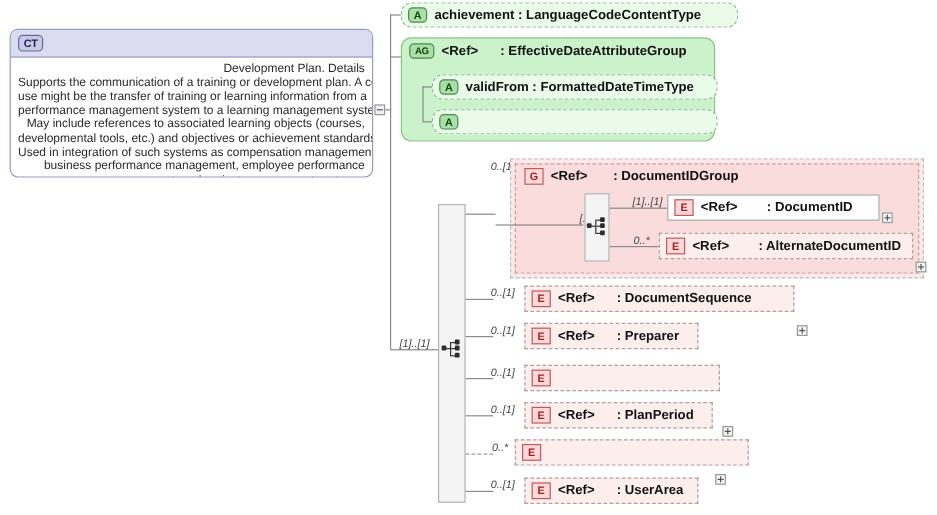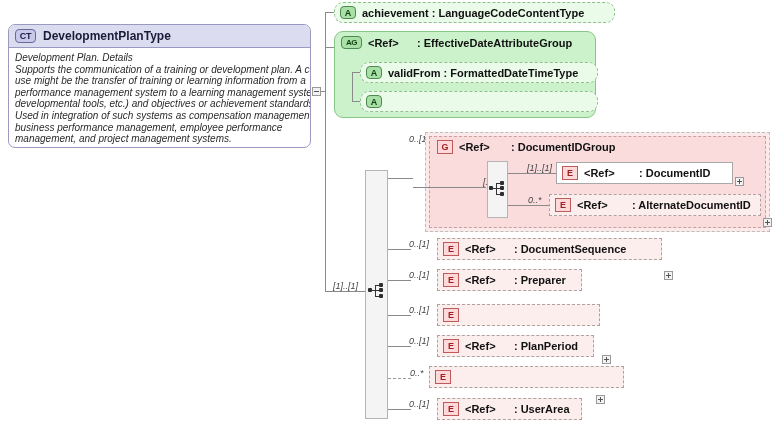--- a/index.html
+++ b/index.html
@@ -60,23 +60,23 @@
   }
   .ct-title {
     margin-left: 7px;
     font-size: 12px;
     font-weight: bold;
     color: #1a1a3a;
   }
   .ct-doc {
     padding: 4px 6px 0 6px;
     font-size: 10px;
-    font-style: italic;
     color: #2a2a2a;
     line-height: 11.6px;
+    text-align: right;
   }
   .ct-doc div { white-space: nowrap; }
 
   
   .exp {
     width: 9px; height: 9px;
     border: 1px solid #999999;
     background: #f2f2f2;
     box-sizing: border-box;
     position: relative;
@@ -238,27 +238,27 @@
   }
 </style>
 </head>
 <body>
 
 <div class="canvas">
 
   <div class="abs ct-box">
     <div class="ct-header">
       <span class="ct-badge">CT</span>
-      <span class="ct-title">DevelopmentPlanType</span>
     </div>
     <div class="ct-doc">
       <div>Development Plan. Details</div>
       <div>Supports the communication of a training or development plan. A common</div>
       <div>use might be the transfer of training or learning information from a</div>
       <div>performance management system to a learning management system.</div>
+      <div>May include references to associated learning objects (courses,</div>
       <div>developmental tools, etc.) and objectives or achievement standards.</div>
       <div>Used in integration of such systems as compensation management,</div>
       <div>business performance management, employee performance</div>
       <div>management, and project management systems.</div>
     </div>
   </div>
 
   <div class="abs exp" style="left:312px; top:87px;"></div>
   <div class="abs ln-h" style="left:321px; top:91px; width:5px;"></div>
 

